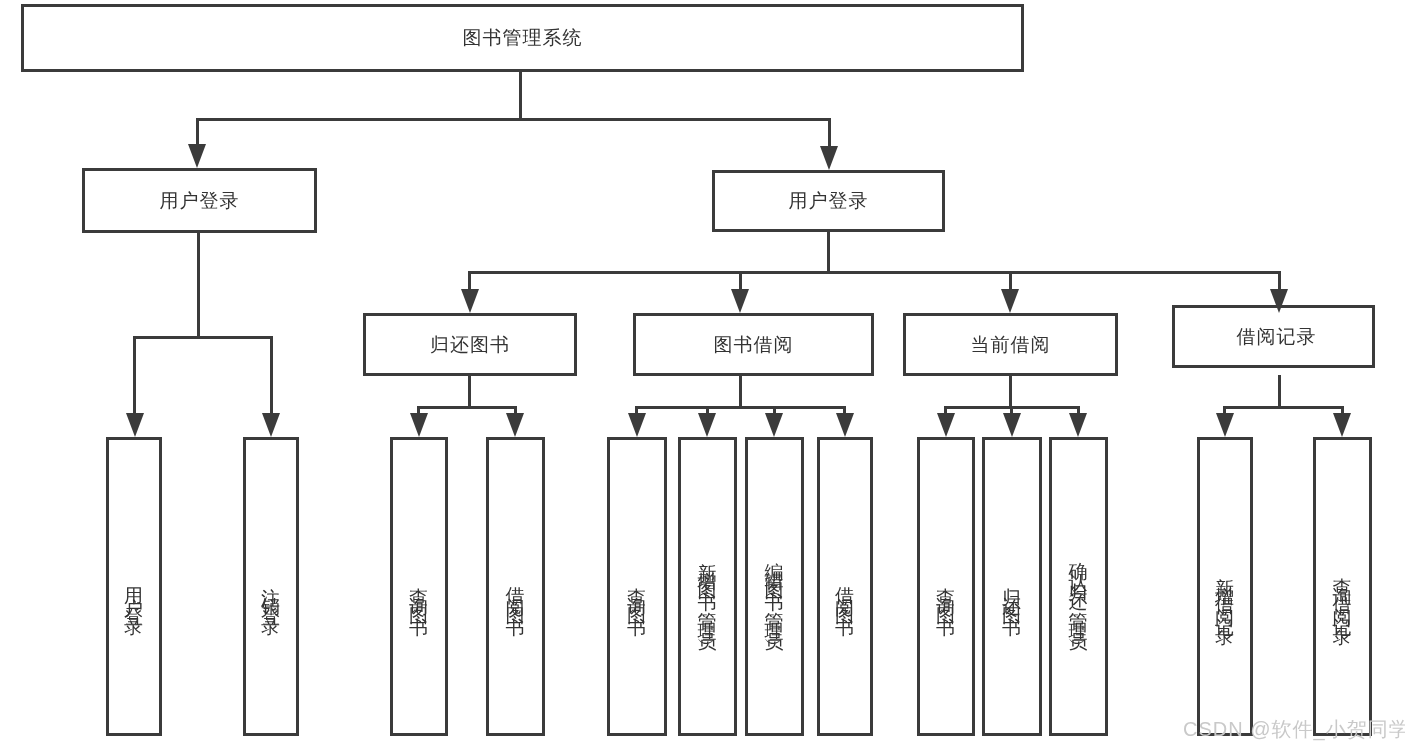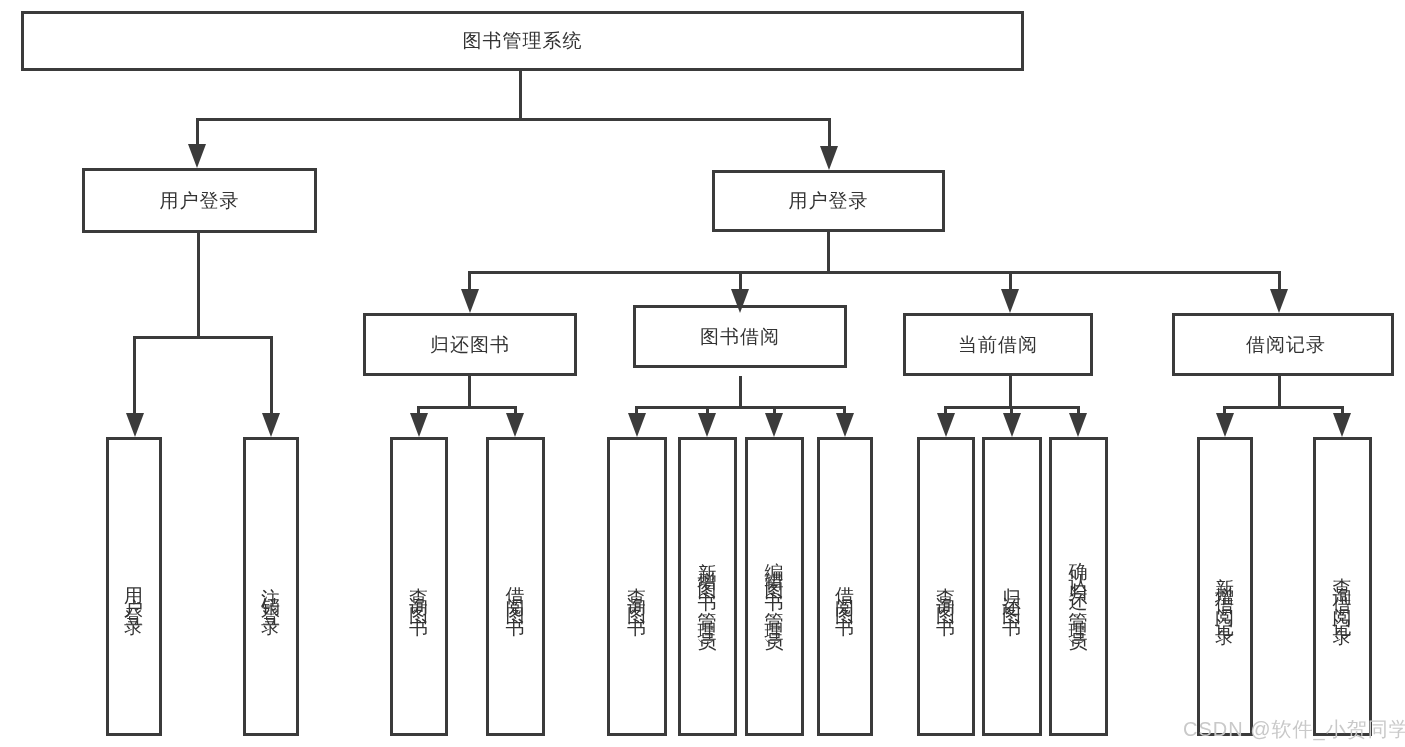--- a/index.html
+++ b/index.html
@@ -23,27 +23,27 @@
     margin-bottom:-10px;line-height:1;
   }
   
   .line{position:absolute;background:#3b3b3b;}
   .arrow{
     position:absolute;width:0;height:0;
     border-left:9px solid transparent;border-right:9px solid transparent;
     border-top:24px solid #3b3b3b;
   }
   
-  .n-root{left:21px;top:11px;width:1003px;height:60px;text-align:right;}
+  .n-root{left:21px;top:4px;width:1003px;height:68px;text-align:right;}
   .n-l2a{left:82px;top:168px;width:235px;height:65px;}
   .n-l2b{left:712px;top:170px;width:233px;height:62px;}
   .n-t3a{left:363px;top:313px;width:214px;height:63px;}
-  .n-t3b{left:633px;top:305px;width:214px;height:63px;}
-  .n-t3c{left:903px;top:313px;width:190px;height:63px;}
-  .n-t3d{left:1172px;top:313px;width:222px;height:63px;padding-left:6px;}
+  .n-t3b{left:633px;top:313px;width:241px;height:63px;}
+  .n-t3c{left:903px;top:313px;width:215px;height:63px;}
+  .n-t3d{left:1172px;top:305px;width:203px;height:63px;padding-left:6px;}
   .lf{top:437px;height:299px;}
   .f1{left:106px;width:56px;}  .f2{left:243px;width:56px;}
   .f3{left:390px;width:58px;}  .f4{left:486px;width:59px;}
   .f5{left:607px;width:60px;}  .f6{left:678px;width:59px;}
   .f7{left:745px;width:59px;}  .f8{left:817px;width:56px;}
   .f9{left:917px;width:58px;}  .f10{left:982px;width:60px;}
   .f11{left:1049px;width:59px;}
   .f12{left:1197px;width:56px;}.f13{left:1313px;width:59px;}
   
   .c1{left:519px;top:69px;width:3px;height:50px;}          

